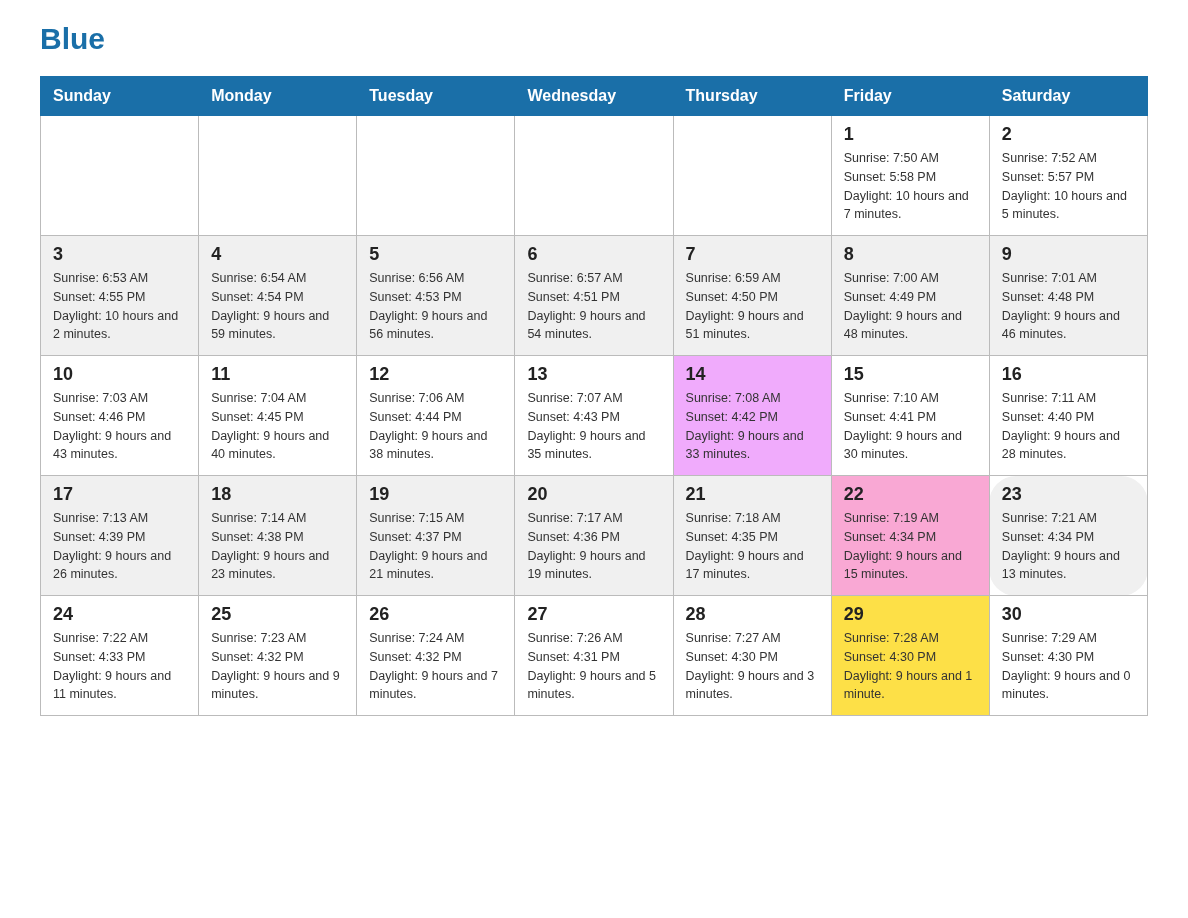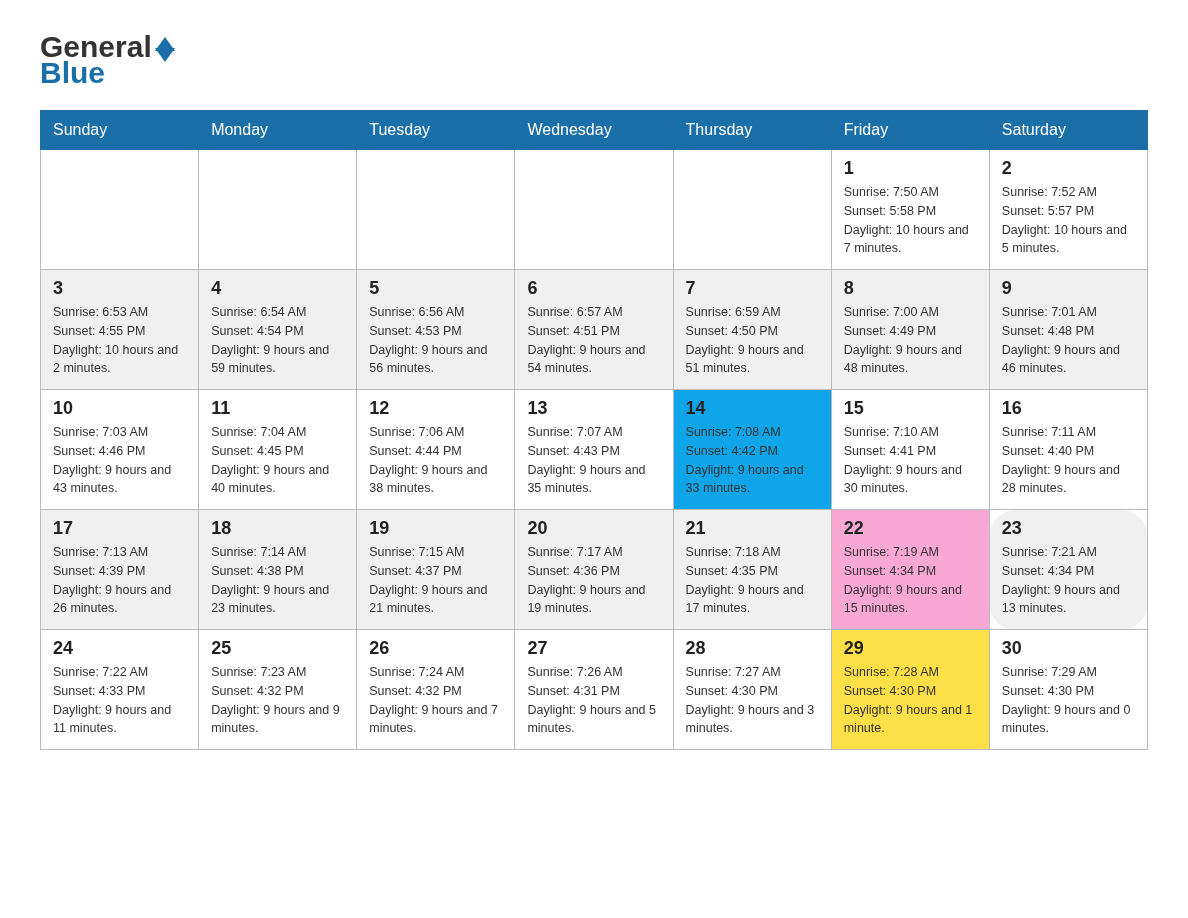--- a/index.html
+++ b/index.html
@@ -75,35 +75,29 @@
       background: #fafafa;
     }
     tr:nth-child(even) td {
       background-color: #f5f5f5;
     }
     tr:nth-child(odd) td {
       background-color: #ffffff;
     }
     .calendar thead tr th {
       background-color: #1a6fa8;
+      font-weight: bold;
     }
   </style>
 </head>
 <body>
 
 <div class="header">
   <div class="logo">
     <div style="display:flex; flex-direction:column; align-items:flex-start;">
-      <div style="display:flex; align-items:center;">
-        <span style="font-size:30px; font-weight:bold; color:#333; font-family:Arial,sans-serif;">General</span>
-        <div style="display:inline-flex; flex-direction:column; margin-left:3px; margin-top:4px;">
-          <div style="width:0; height:0; border-left:10px solid transparent; border-right:10px solid transparent; border-bottom:14px solid #1a6fa8;"></div>
-          <div style="width:0; height:0; border-left:10px solid transparent; border-right:10px solid transparent; border-top:14px solid #1a6fa8; margin-top:-3px;"></div>
-        </div>
-      </div>
       <span style="font-size:30px; font-weight:bold; color:#1a6fa8; font-family:Arial,sans-serif; margin-top:-8px; margin-left:0;">Blue</span>
     </div>
   </div>
   <div class="title-section">
     <div class="month-title"></div>
     <div class="location"></div>
   </div>
 </div>
 
 <table class="calendar">
@@ -200,21 +194,21 @@
           <div class="day-info" style="white-space: pre-line;">Sunrise: 7:06 AM
 Sunset: 4:44 PM
 Daylight: 9 hours and 38 minutes.</div>
         </td>
         <td style="background-color: rgb(255, 255, 255);">
           <span class="day-number">13</span>
           <div class="day-info" style="white-space: pre-line;">Sunrise: 7:07 AM
 Sunset: 4:43 PM
 Daylight: 9 hours and 35 minutes.</div>
         </td>
-        <td style="background-color: #0ea5e9; margin-top: 7px;">
+        <td style="background-color: #f0abfc; margin-top: 7px;">
           <span class="day-number">14</span>
           <div class="day-info" style="white-space: pre-line;">Sunrise: 7:08 AM
 Sunset: 4:42 PM
 Daylight: 9 hours and 33 minutes.</div>
         </td>
         <td style="background-color: rgb(255, 255, 255);">
           <span class="day-number">15</span>
           <div class="day-info" style="white-space: pre-line;">Sunrise: 7:10 AM
 Sunset: 4:41 PM
 Daylight: 9 hours and 30 minutes.</div>

